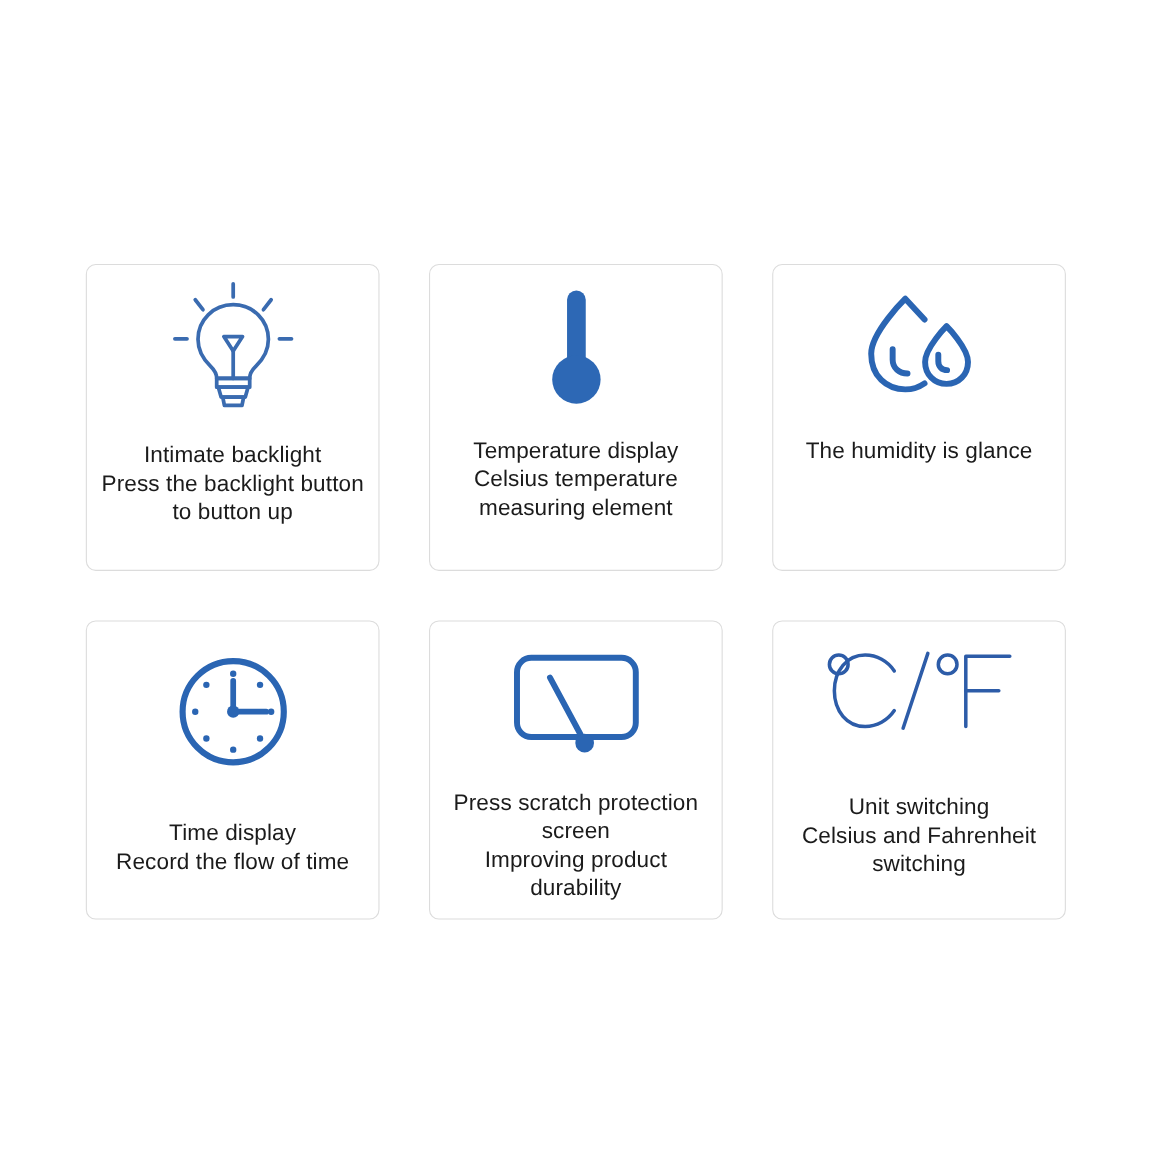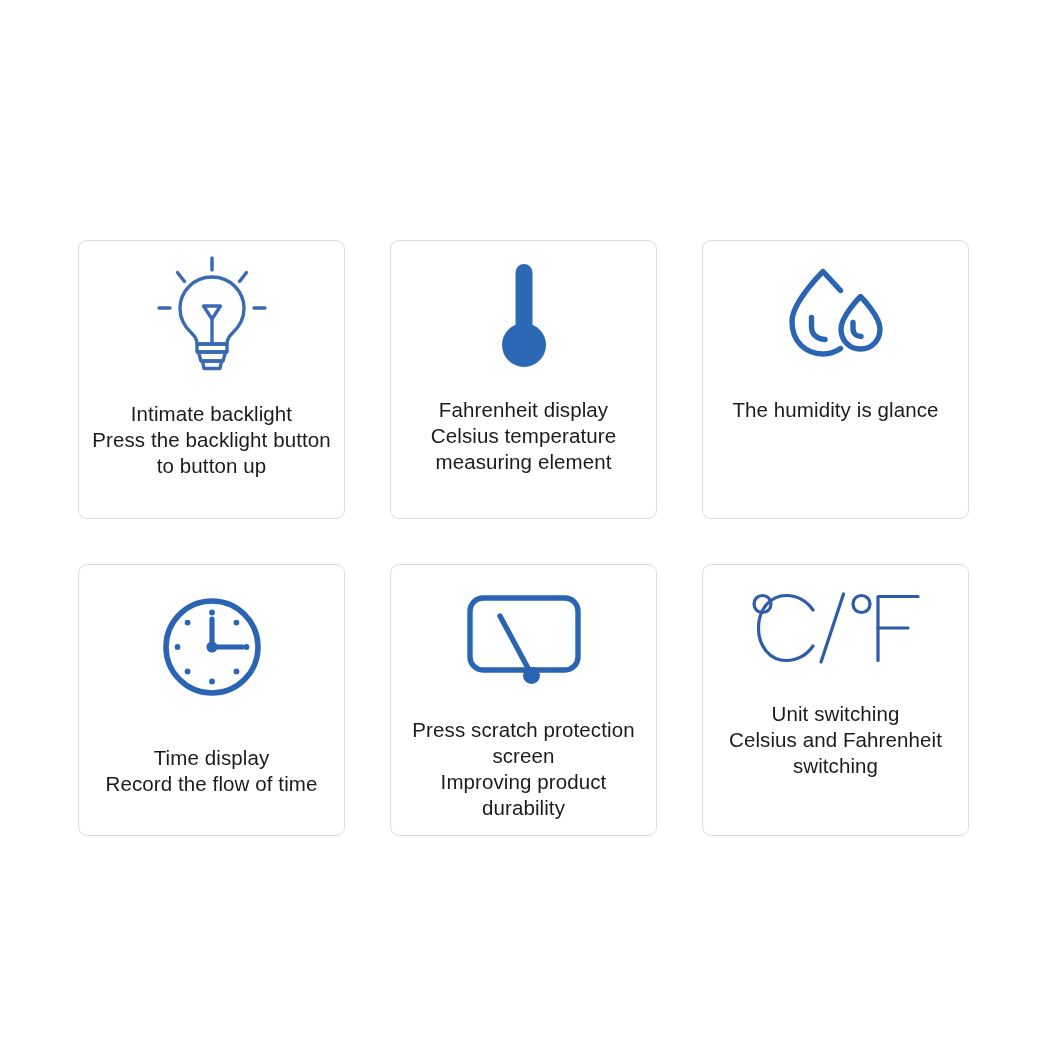--- a/index.html
+++ b/index.html
@@ -66,21 +66,21 @@
   .card-backlight .card-text { margin-top: 10px; }
   .card-temperature .icon-area { height: 146px; }
   .card-temperature .card-text { margin-top: 10px; }
   .card-humidity .icon-area { height: 146px; }
   .card-humidity .card-text { margin-top: 10px; }
   .card-time .icon-area { height: 164px; }
   .card-time .card-text { margin-top: 16px; }
   .card-screen .icon-area { height: 146px; }
   .card-screen .card-text { margin-top: 6px; }
   .card-unit .icon-area { height: 136px; }
-  .card-unit .card-text { }
+  .card-unit .card-text { margin-top: 20px; }
   svg { display: block; }
 </style>
 </head>
 <body>
 
 <div class="feature-grid">
 
   <div class="feature-card card-backlight">
     <div class="icon-area">
       <span>
@@ -117,21 +117,21 @@
       <span>
         <svg width="90" height="116" viewBox="0 0 90 116" fill="none">
           <g fill="#2d68b5">
             <rect x="36.5" y="8" width="17" height="70" rx="8.5"></rect>
             <circle cx="45" cy="89" r="22"></circle>
           </g>
         </svg>
       </span>
     </div>
     <div class="card-text">
-      <span class="line">Fahrenheit display</span>
+      <span class="line">Temperature display</span>
       <span class="line">Celsius temperature</span>
       <span class="line">measuring element</span>
     </div>
   </div>
 
   <div class="feature-card card-humidity">
     <div class="icon-area">
       <span>
         <svg width="104" height="100" viewBox="0 0 104 100" fill="none">
           <g stroke="#2a65b3" stroke-width="5.4" stroke-linecap="round" stroke-linejoin="round" fill="none">

